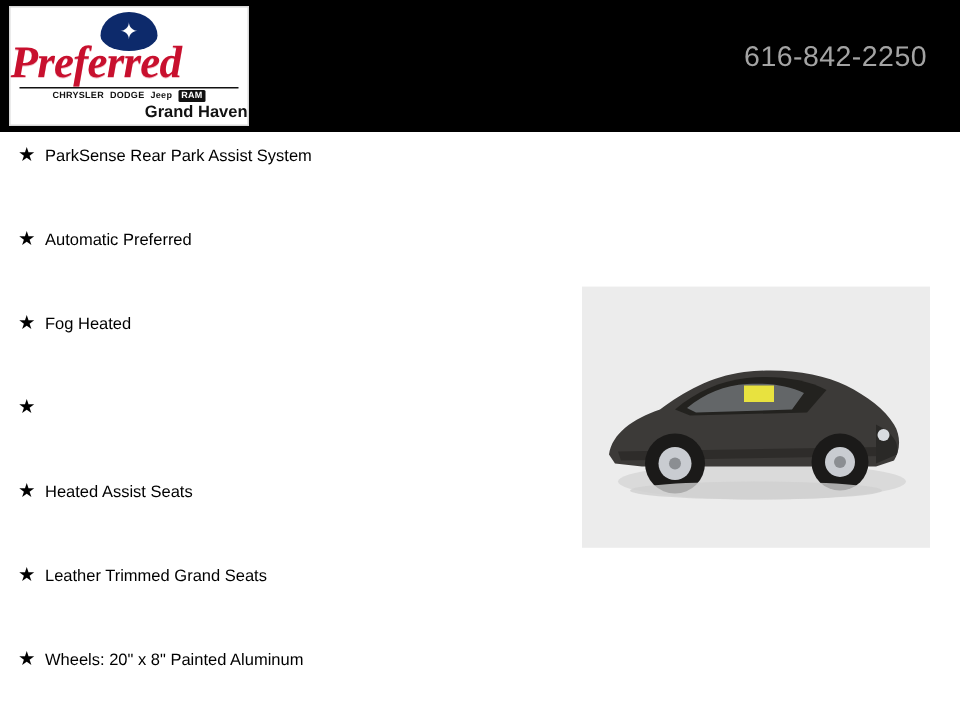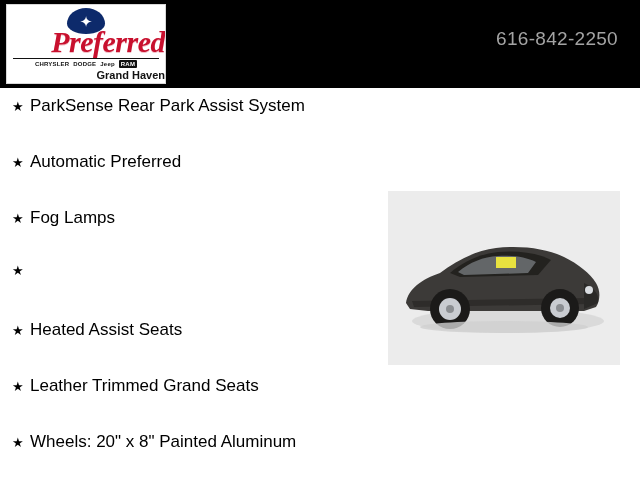--- a/index.html
+++ b/index.html
@@ -56,21 +56,21 @@
   .logo-star .pent {
     color: #ffffff;
     font-size: 15px;
     line-height: 15px;
   }
   .logo-word {
     position: absolute;
     top: 20px;
     left: 0;
     width: 100%;
-    text-align: right;
+    text-align: left;
     font-family: "Liberation Serif", serif;
     font-weight: bold;
     font-style: italic;
     font-size: 30px;
     letter-spacing: -0.5px;
     color: #c8102e;
     text-shadow: 0 1px 0 #f2c0c8;
   }
   .logo-rule {
     position: absolute;
@@ -140,21 +140,21 @@
     padding-left: 12px;
   }
   .bullet-star {
     width: 18px;
     flex: 0 0 18px;
     font-size: 13px;
     line-height: 1;
     color: #000000;
   }
   .feature-text {
-    font-size: 17px;
+    font-size: 11px;
     color: #000000;
     white-space: nowrap;
   }
 
   
   .photo {
     position: absolute;
     left: 388px;
     top: 103px;
     width: 232px;
@@ -195,21 +195,21 @@
       <li class="feature">
         <span class="bullet-star">★</span>
         <span class="feature-text">ParkSense Rear Park Assist System</span>
       </li>
       <li class="feature">
         <span class="bullet-star">★</span>
         <span class="feature-text">Automatic Preferred</span>
       </li>
       <li class="feature">
         <span class="bullet-star">★</span>
-        <span class="feature-text">Fog Lamps</span>
+        <span class="feature-text">Fog Heated</span>
       </li>
       <li class="feature">
         <span class="bullet-star">★</span>
       </li>
       <li class="feature">
         <span class="bullet-star">★</span>
         <span class="feature-text">Heated Assist Seats</span>
       </li>
       <li class="feature">
         <span class="bullet-star">★</span>

